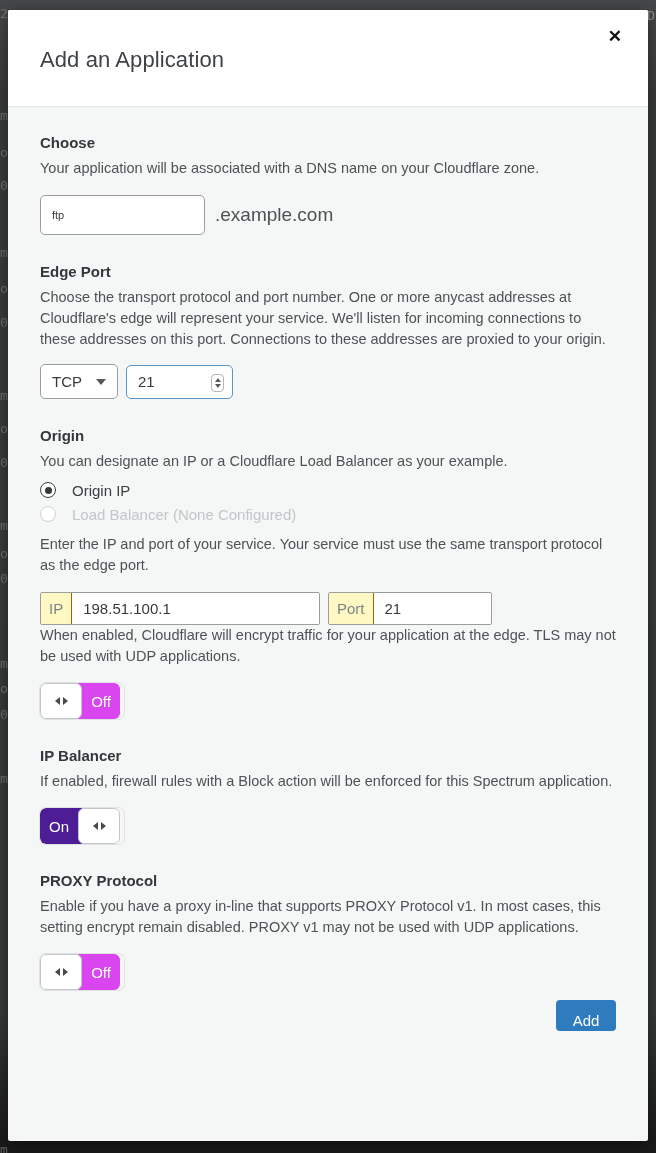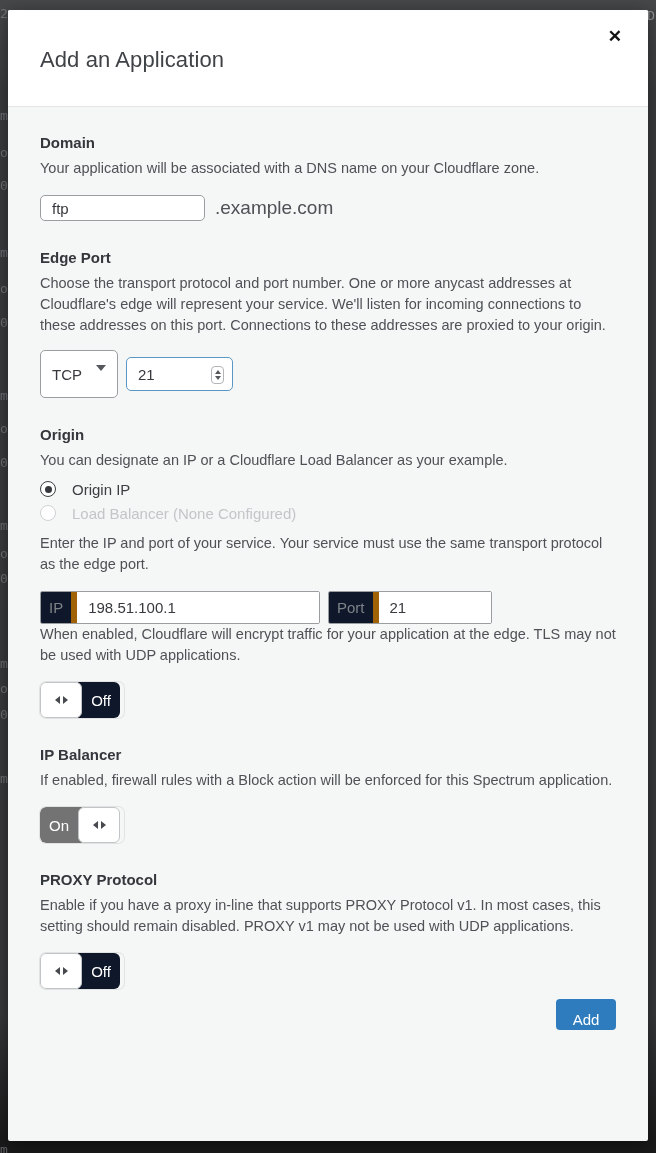--- a/index.html
+++ b/index.html
@@ -70,39 +70,39 @@
   .section-heading.first { margin-top: 0; }
   .desc {
     font-size: 14.5px;
     line-height: 21px;
     color: #4e5256;
     margin: 0 0 16px 0;
   }
 
   
   .text-input {
-    height: 26px;
+    height: 40px;
     border: 1px solid #9b9ea1;
     border-radius: 5px;
     background: #fff;
     font-family: "Liberation Sans", sans-serif;
-    font-size: 15px;
+    font-size: 11px;
     color: #36393d;
     padding: 0 11px;
     outline: none;
   }
   .domain-row { display: flex; align-items: center; }
   #domain-input { width: 165px; }
   .zone-suffix { margin-left: 10px; font-size: 19px; color: #4e5256; }
 
   
   .edgeport-row { display: flex; align-items: center; margin-top: -2px; }
   .select-box {
     position: relative;
-    width: 78px; height: 48px;
+    width: 78px; height: 35px;
     border: 1px solid #9b9ea1;
     border-radius: 5px;
     background: #fff;
     display: flex; align-items: center;
     padding: 0 11px;
     font-size: 15px; color: #36393d;
     cursor: pointer;
   }
   .select-caret {
     position: absolute; right: 11px; top: 14px;
@@ -168,22 +168,22 @@
     display: flex; align-items: stretch;
     height: 33px;
     border: 1px solid #9b9ea1;
     border-radius: 2px;
     background: #fff;
     overflow: hidden;
   }
   .input-group .prefix {
     display: flex; align-items: center;
     padding: 0 8px;
-    background: #0f172a;
-    border-right: 6px solid #a16207;
+    background: #fef9c3;
+    border-right: 1px solid #a16207;
     font-size: 15px; color: #7e8387;
   }
   .input-group input {
     border: none; outline: none;
     font-family: "Liberation Sans", sans-serif;
     font-size: 15px; color: #36393d;
     padding: 0 11px;
     background: #fff;
   }
   #ip-group { width: 280px; }
@@ -211,22 +211,22 @@
   }
   .toggle.off .toggle-handle { border-radius: 6px; }
   .toggle.on  .toggle-handle { border-radius: 6px; }
   .tri-l { width:0; height:0; border-top:4px solid transparent; border-bottom:4px solid transparent; border-right:5px solid #46494d; }
   .tri-r { width:0; height:0; border-top:4px solid transparent; border-bottom:4px solid transparent; border-left:5px solid #46494d; }
   .toggle-label {
     width: 42px;
     display: flex; align-items: center; justify-content: center;
     font-size: 15px; color: #fff;
   }
-  .toggle.off .toggle-label { background: #0f172a; border-radius: 0 6px 6px 0; margin-left: -4px; padding-left: 4px; }
-  .toggle.on  .toggle-label { background: #737373; border-radius: 6px 0 0 6px; margin-right: -4px; padding-right: 4px; text-align: right; }
+  .toggle.off .toggle-label { background: #d946ef; border-radius: 0 6px 6px 0; margin-left: -4px; padding-left: 4px; }
+  .toggle.on  .toggle-label { background: #4c1d95; border-radius: 6px 0 0 6px; margin-right: -4px; padding-right: 4px; text-align: right; }
 
   
   .modal-footer { display: flex; justify-content: flex-end; margin-top: 10px; }
   .add-btn {
     min-width: 60px; height: 31px;
     background: #2e7cbe;
     color: #fff;
     border: none;
     border-radius: 4px;
     font-family: "Liberation Sans", sans-serif;
@@ -263,21 +263,21 @@
 </div>
 
 <div class="modal">
   <div class="modal-header">
     <div class="modal-title">Add an Application</div>
     <button class="close-btn">✕</button>
   </div>
 
   <div class="modal-body">
 
-    <div class="section-heading first">Domain</div>
+    <div class="section-heading first">Choose</div>
     <p class="desc">Your application will be associated with a DNS name on your Cloudflare zone.</p>
     <div class="domain-row">
       <input id="domain-input" class="text-input" type="text" value="ftp" style="">
       <span class="zone-suffix">.example.com</span>
     </div>
 
     <div class="section-heading">Edge Port</div>
     <p class="desc">Choose the transport protocol and port number. One or more anycast addresses at Cloudflare's edge will represent your service. We'll listen for incoming connections to these addresses on this port. Connections to these addresses are proxied to your origin.</p>
     <div class="edgeport-row">
       <div class="select-box">
@@ -332,21 +332,21 @@
     <p class="desc">If enabled, firewall rules with a Block action will be enforced for this Spectrum application.</p>
     <div class="toggle on">
       <span class="toggle-label">On</span>
       <span class="toggle-handle">
           <i class="tri-l"></i>
           <i class="tri-r"></i>
         </span>
     </div>
 
     <div class="section-heading">PROXY Protocol</div>
-    <p class="desc">Enable if you have a proxy in-line that supports PROXY Protocol v1. In most cases, this setting should remain disabled. PROXY v1 may not be used with UDP applications.</p>
+    <p class="desc">Enable if you have a proxy in-line that supports PROXY Protocol v1. In most cases, this setting encrypt remain disabled. PROXY v1 may not be used with UDP applications.</p>
     <div class="toggle off">
       <span class="toggle-handle">
           <i class="tri-l"></i>
           <i class="tri-r"></i>
         </span>
       <span class="toggle-label">Off</span>
     </div>
 
     <div class="modal-footer">
       <button class="add-btn">Add</button>

